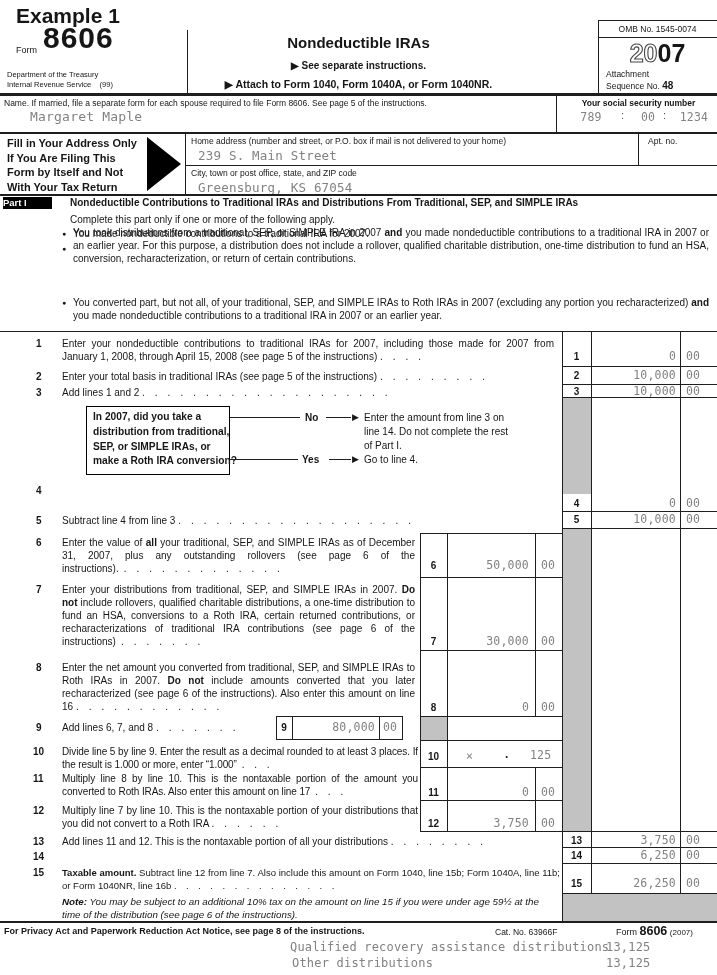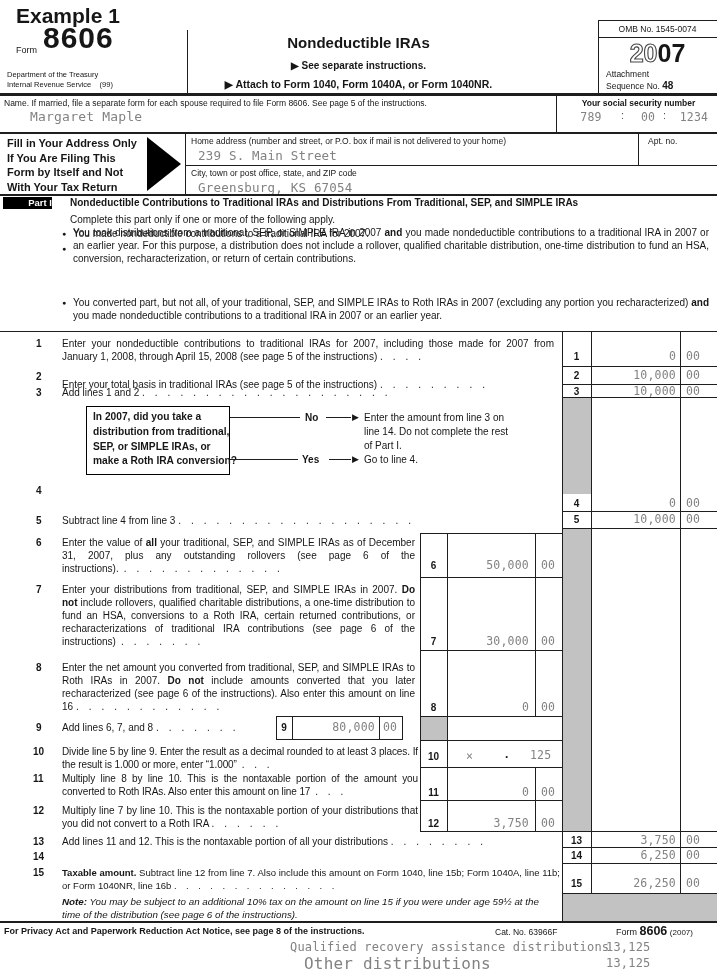--- a/index.html
+++ b/index.html
@@ -16,21 +16,21 @@
   .small{font-size:8.5px;line-height:10px}
   .hl,.vl{position:absolute;background:#1e1e1e}
   .hl{height:1px}
   .vl{width:1px}
   .gray{position:absolute;background:#c2c2c2}
   .hw{position:absolute;font-family:"DejaVu Sans Mono",monospace;color:#828282;
       font-size:11.5px;line-height:13px;letter-spacing:.2px}
   .num{position:absolute;font-size:10px;font-weight:bold;line-height:13px}
   .outl{color:#fff;-webkit-text-stroke:1.1px #4a4a4a;text-shadow:0 0 0 #4a4a4a}
   .blackbox{position:absolute;background:#000;color:#fff;font-weight:bold;
-            font-size:9.5px;text-align:right}
+            font-size:9.5px;text-align:left}
   .arrowhead{position:absolute;font-size:9px;line-height:13px}
 </style>
 </head>
 <body>
 
 <div class="page">
 
   <div class="t b" style="left:16px;top:4px;font-size:21px;line-height:24px">Example 1</div>
   <div class="t" style="left:16px;top:44px;font-size:9px">Form</div>
   <div class="t b" style="left:43px;top:22px;font-size:30px;line-height:32px;letter-spacing:1px">8606</div>
@@ -135,21 +135,21 @@
   <div class="vl" style="left:379px;top:716px;height:23px"></div>
   <div class="vl" style="left:402px;top:716px;height:23px"></div>
 
   <div class="num" style="left:36px;top:337px">1</div>
   <div class="t j" style="left:62px;top:337px;width:492px">Enter your nondeductible contributions to traditional IRAs for 2007, including those made for 2007 from January 1, 2008, through April 15, 2008 (see page 5 of the instructions) . . . .</div>
   <div class="num c" style="left:562px;top:350px;width:29px">1</div>
   <div class="hw r" style="left:594px;top:350px;width:82px">0</div>
   <div class="hw" style="left:686px;top:350px">00</div>
 
   <div class="num" style="left:36px;top:370px">2</div>
-  <div class="t" style="left:62px;top:378px;width:492px">Enter your total basis in traditional IRAs (see page 5 of the instructions) . . . . . . . . .</div>
+  <div class="t" style="left:62px;top:370px;width:492px">Enter your total basis in traditional IRAs (see page 5 of the instructions) . . . . . . . . .</div>
   <div class="num c" style="left:562px;top:369px;width:29px">2</div>
   <div class="hw r" style="left:594px;top:369px;width:82px">10,000</div>
   <div class="hw" style="left:686px;top:369px">00</div>
 
   <div class="num" style="left:36px;top:386px">3</div>
   <div class="t" style="left:62px;top:386px;width:492px">Add lines 1 and 2 . . . . . . . . . . . . . . . . . . . .</div>
   <div class="num c" style="left:562px;top:385px;width:29px">3</div>
   <div class="hw r" style="left:594px;top:385px;width:82px">10,000</div>
   <div class="hw" style="left:686px;top:385px">00</div>
 
@@ -257,16 +257,16 @@
   <div class="t b" style="left:4px;top:925px;font-size:9px">For Privacy Act and Paperwork Reduction Act Notice, see page 8 of the instructions.</div>
   <div class="t" style="left:495px;top:926px;font-size:8.5px">Cat. No. 63966F</div>
   <div class="t" style="left:616px;top:924px;font-size:9px;line-height:15px">
     <span>Form</span>
     <span class="b" style="font-size:12.5px">8606</span>
     <span style="font-size:8px">(2007)</span>
   </div>
 
   <div class="hw" style="left:290px;top:941px;font-size:12px">Qualified recovery assistance distributions</div>
   <div class="hw" style="left:606px;top:941px;font-size:12px">13,125</div>
-  <div class="hw" style="left:304px;top:957px;font-size:16px">Other distributions</div>
+  <div class="hw" style="left:292px;top:957px;font-size:12px">Other distributions</div>
   <div class="hw" style="left:606px;top:957px;font-size:12px">13,125</div>
 
 </div>
 
 </body></html>

